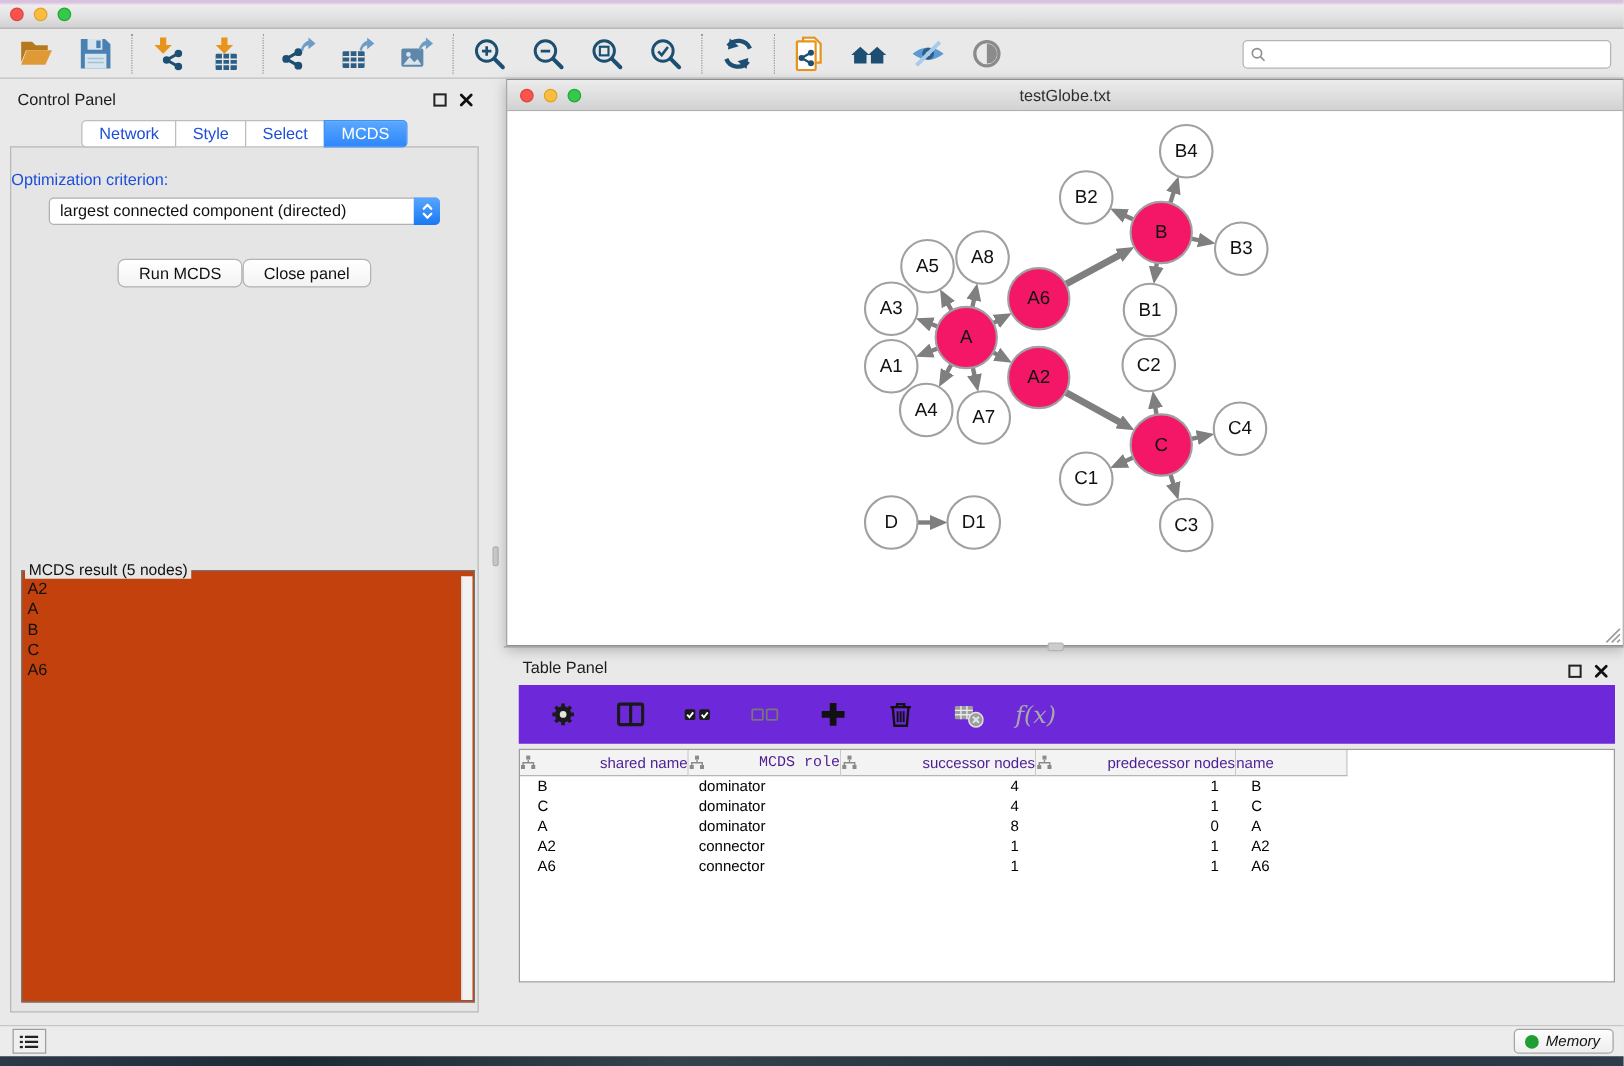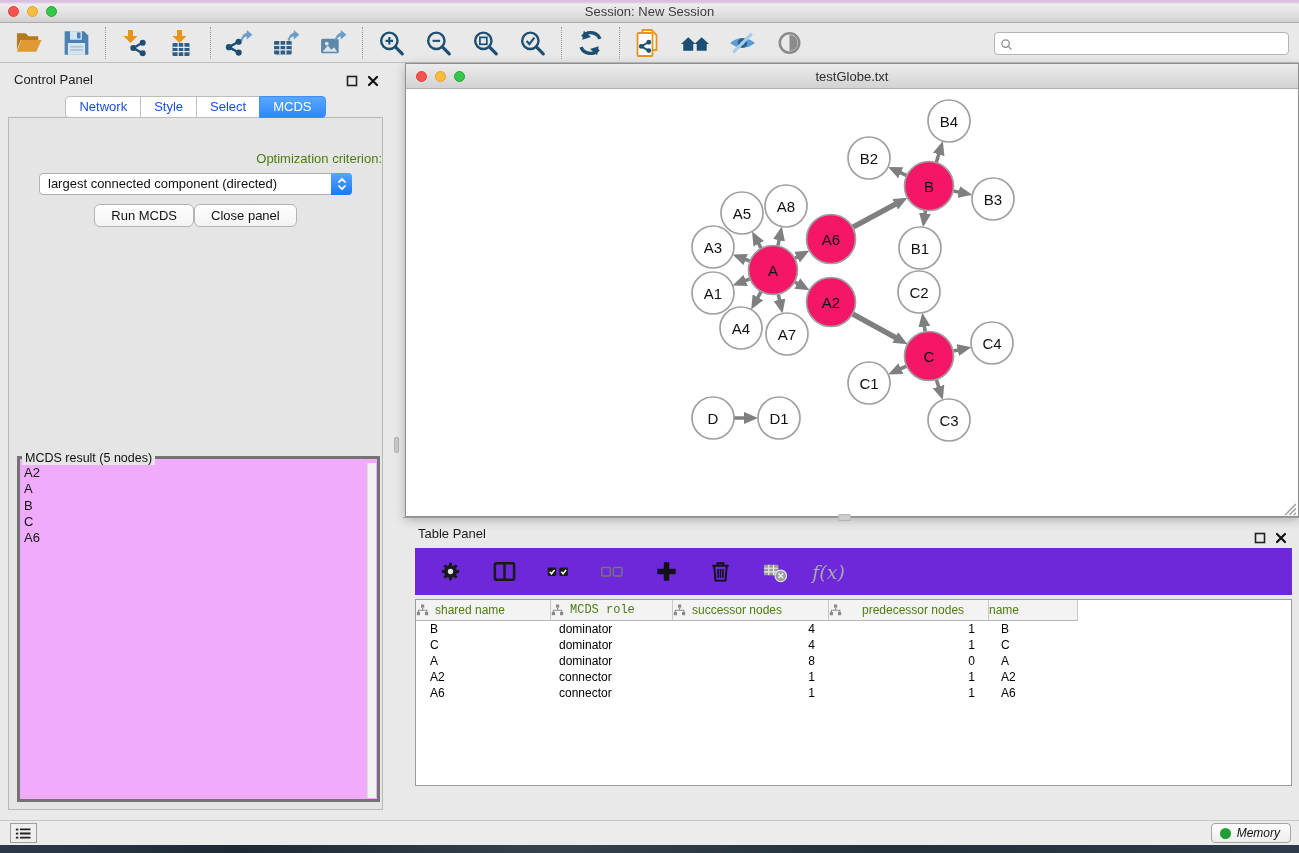--- a/index.html
+++ b/index.html
@@ -33,31 +33,31 @@
   .cp-title { position:absolute; left:14px; top:9px; font-size:13px; color:#1c1c1c; }
   .win-btns { position:absolute; right:12px; top:10px; display:flex; gap:9px; }
   .win-btns .wb { width:12px; height:12px; }
   .cp-tabs { position:absolute; left:0; top:33px; width:100%; display:flex; justify-content:center; z-index:3; }
   .seg { height:22px; padding:0 13px; font-size:13px; line-height:20px; background:#fff;
     border:1px solid #bdbdbd; margin-left:-1px; color:#1d4ed8; }
   .seg:first-child { border-radius:4px 0 0 4px; margin-left:0; }
   .seg:last-child { border-radius:0 4px 4px 0; }
   .seg.active { background:linear-gradient(180deg,#5aa8fe,#2e87fb); border-color:#3c8efd; color:#fff; }
   .cp-inner { position:absolute; left:8px; right:8px; top:54px; bottom:10px; background:#e5e5e5; border:1px solid #b8b8b8; }
-  .criterion { margin-top:33px; text-align:right; font-size:13px; color:#4d7c0f; }
+  .criterion { margin-top:18px; text-align:left; font-size:13px; color:#1d4ed8; }
   .dropdown { position:relative; margin:7px auto 0; width:313px; height:22px; background:#fff;
     border:1px solid #b0b0b0; border-radius:4px; font-size:13px; line-height:20px; padding-left:8px; color:#111; }
   .dropdown .stepper { position:absolute; right:-1px; top:-1px; width:21px; height:22px; border-radius:0 4px 4px 0;
     background:linear-gradient(180deg,#58a6fe,#1879f3); display:flex; align-items:center; justify-content:center; }
   .dropdown .stepper svg { width:10px; height:16px; }
-  .cp-buttons { display:flex; justify-content:center; margin-top:9px; }
+  .cp-buttons { display:flex; justify-content:center; margin-top:27px; }
   .btn { height:23px; padding:0 16px; font-size:13px; background:linear-gradient(180deg,#ffffff,#f3f3f3);
     border:1px solid #b3b3b3; border-radius:6px; color:#111; }
-  .result-box { position:absolute; left:8px; right:2px; top:338px; bottom:7px; background:#f0abfc;
-    border:3px solid #737373; }
+  .result-box { position:absolute; left:8px; right:2px; top:338px; bottom:7px; background:#c2410c;
+    border:1px solid #737373; }
   .result-legend { position:absolute; left:2px; top:-8px; background:#e5e5e5; font-size:12.5px; color:#111; padding:0 3px; }
   .result-list { position:absolute; left:0; right:10px; top:4px; bottom:0; overflow:hidden;
     font-size:13px; line-height:16.3px; padding:2px 0 0 4px; color:#111; }
   .result-scroll { position:absolute; right:1px; top:4px; bottom:1px; width:9px; background:#f2f2f2; border-left:1px solid #dcdcdc; }
 
   .divider-grip-v { position:absolute; left:394px; top:437px; width:5px; height:16px; background:#c9c9c9; border:1px solid #b2b2b2; border-radius:2px; }
 
   
   .network-window { position:absolute; left:405px; top:63px; width:894px; height:454px; background:#fff;
     border:1px solid #8f8f8f; box-shadow:0 3px 10px rgba(0,0,0,.25); }
@@ -75,21 +75,21 @@
   
   .table-panel { position:absolute; left:403px; top:520px; right:0; bottom:33px; }
   .tp-title { position:absolute; left:15px; top:6px; font-size:13px; color:#1c1c1c; }
   .tp-toolbar { position:absolute; left:12px; right:7px; top:28px; height:47px; background:#6d28d9;
     display:flex; align-items:center; gap:23px; padding-left:20px; }
   .tp-toolbar .tbtn svg { width:25px; height:25px; }
   .fx-glyph { font-family:"DejaVu Serif", serif; font-style:italic; font-size:19px; color:#a9a9a9; }
   .tp-table { position:absolute; left:12px; right:7px; top:79px; height:187px; background:#fff; border:1px solid #9c9c9c; overflow:hidden; }
   .thead { display:flex; height:21px; }
   .th { flex:none; background:#f3f3f3; border-right:1px solid #c9c9c9; border-bottom:1px solid #b6b6b6;
-    display:flex; align-items:center; justify-content:flex-start; gap:6px; font-size:12px; color:#4d7c0f; }
+    display:flex; align-items:center; justify-content:space-between; gap:6px; font-size:12px; color:#4c1d95; }
   .th svg { width:13px; height:12px; }
   .trow { display:flex; height:16px; align-items:center; }
   .td { flex:none; font-size:12px; color:#000; white-space:nowrap; overflow:hidden; }
   .td.c0 { padding-left:14px; } .td.c1 { padding-left:8px; }
   .td.c2,.td.c3 { text-align:right; padding-right:14px; }
   .td.c4 { padding-left:12px; }
   .tp-tabs { position:absolute; left:0; right:0; bottom:8px; display:flex; justify-content:center; }
 
   
   .statusbar { position:absolute; left:0; right:0; top:820px; height:43px; background:#ececec; border-top:1px solid #c6c6c6;font-style:italic; }
@@ -104,21 +104,20 @@
 </style>
 </head>
 <body>
 
 <div class="titlebar">
   <div class="lights">
     <span class="light red"></span>
     <span class="light yellow"></span>
     <span class="light green"></span>
   </div>
-  <div class="title">Session: New Session</div>
 </div>
 
 <div class="toolbar">
   <div id="toolbar-groups" style="display:flex;align-items:center;">
       <span class="tgroup">
         <span class="tbtn">
           <svg viewBox="0 0 30 26">
             <path d="M2 3h9l3 3h10v4H6L2 20z" fill="#b5791f"></path>
             <path d="M6.5 10h21L22 22H2z" fill="#e09a35"></path>
           </svg>

